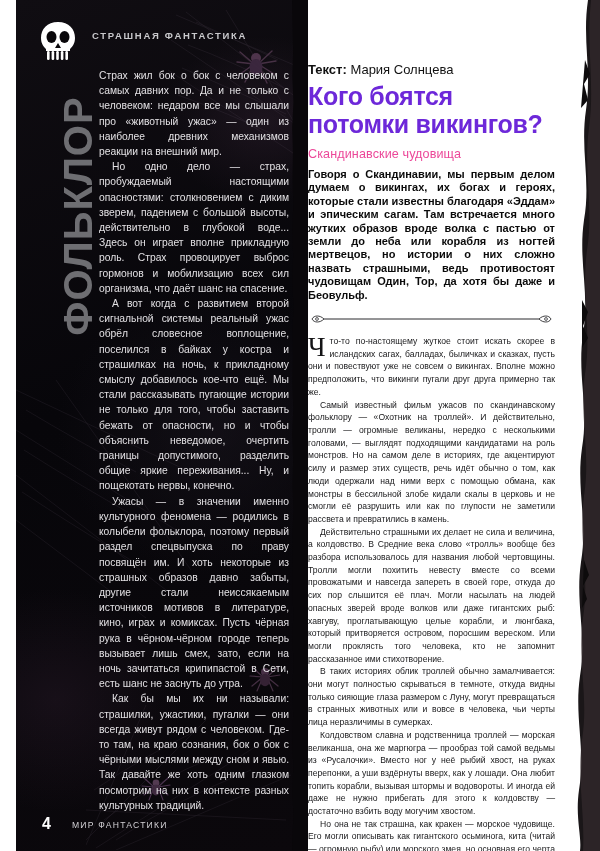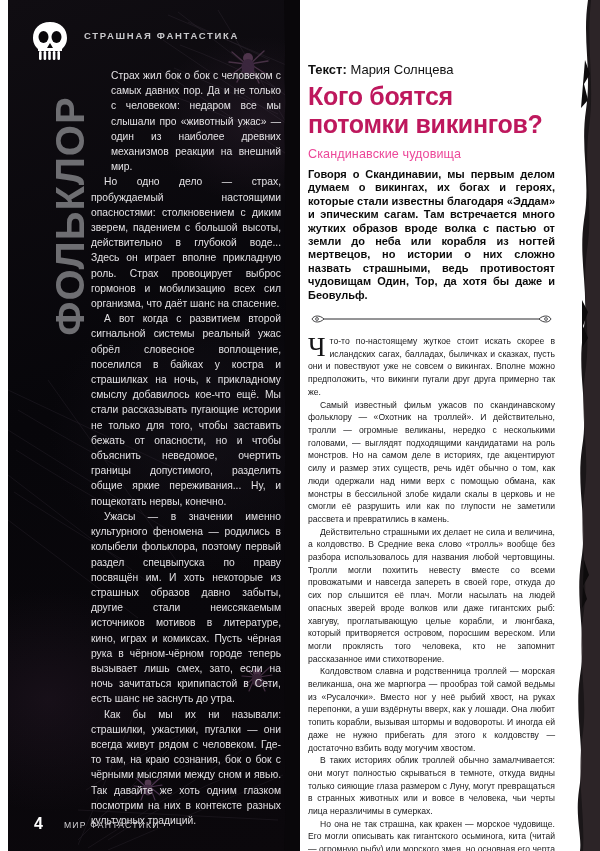--- a/index.html
+++ b/index.html
@@ -6,21 +6,21 @@
   body{
     width:600px;height:851px;overflow:hidden;
     background:#ffffff;
     font-family:"Liberation Sans", sans-serif;
     position:relative;
   }
   #page{position:relative;width:600px;height:851px;overflow:hidden;background:#fff;}
 
   
   .dark-panel{
-    position:absolute;left:8px;top:0;width:292px;height:851px;
+    position:absolute;left:16px;top:0;width:292px;height:851px;
     background:#09070a;
     background-image:
       radial-gradient(ellipse 150px 120px at 250px 120px, rgba(60,40,60,.35), rgba(0,0,0,0) 70%),
       radial-gradient(ellipse 180px 160px at 40px 700px, rgba(55,35,55,.30), rgba(0,0,0,0) 70%),
       radial-gradient(ellipse 220px 200px at 200px 430px, rgba(30,25,35,.45), rgba(0,0,0,0) 72%),
       linear-gradient(160deg,#100d12 0%,#07060a 45%,#0b080c 100%);
     overflow:hidden;
   }
   
   .torn-edge{
@@ -55,38 +55,38 @@
 
   .left-col{position:absolute;left:83px;top:68px;width:190px;}
   .left-title{
     font-size:14.5px;font-weight:700;color:#ffffff;line-height:1.25;
     margin:0 0 12px 0;
   }
   .left-body p{
     margin:0;font-size:10.3px;line-height:15.2px;color:#e3e1e4;
     text-align:justify;text-indent:13px;
   }
-  .left-body p.first{text-indent:0;margin-left:20px;}
+  .left-body p.first{text-indent:0;}
 
   .footer-num{
     position:absolute;left:26px;top:815px;font-size:16px;font-weight:700;color:#fff;
   }
   .footer-title{
     position:absolute;left:56px;top:820px;font-size:8.6px;letter-spacing:1.2px;
     color:#d2d0d4;font-weight:400;text-transform:uppercase;
   }
 
   
   .right-col{
     position:absolute;left:308px;top:62px;width:247px;
   }
   .byline{font-size:13px;color:#111;margin-bottom:5px;}
   .byline b{font-weight:700;}
   .headline{
-    font-size:25px;font-weight:700;color:#be185d;line-height:1.12;
+    font-size:25px;font-weight:700;color:#6d28d9;line-height:1.12;
     margin:0 0 9px 0;letter-spacing:-.3px;
   }
   .subhead{
     font-size:12.6px;font-weight:400;color:#ec4899;margin:0 0 7px 0;
     letter-spacing:.1px;
   }
   .lede{
     font-size:11px;font-weight:700;line-height:13.4px;color:#0b0b0b;
     text-align:justify;margin:0;
   }
@@ -227,22 +227,22 @@
         <path d="M231 6 C235 2 241 2 243 6 C241 10 235 10 231 6 Z" fill="none" stroke="#2b2b2e" stroke-width=".9"></path>
         <circle cx="9" cy="6" r="1.4" fill="none" stroke="#2b2b2e" stroke-width=".8"></circle>
         <circle cx="238" cy="6" r="1.4" fill="none" stroke="#2b2b2e" stroke-width=".8"></circle>
       </svg>
     </div>
 
     <div class="body-text">
       <p class="nodent dropcap-para"><span class="dropcap">Ч</span><span>то-то по-настоящему жуткое стоит искать скорее в исландских сагах, балладах, быличках и сказках, пусть они и повествуют уже не совсем о викингах. Вполне можно предположить, что викинги пугали друг друга примерно так же.</span></p>
       <p>Самый известный фильм ужасов по скандинавскому фольклору — «Охотник на троллей». И действительно, тролли — огромные великаны, нередко с несколькими головами, — выглядят подходящими кандидатами на роль монстров. Но на самом деле в историях, где акцентируют силу и размер этих существ, речь идёт обычно о том, как люди одержали над ними верх с помощью обмана, как монстры в бессильной злобе кидали скалы в церковь и не смогли её разрушить или как по глупости не заметили рассвета и превратились в камень.</p>
       <p>Действительно страшными их делает не сила и величина, а колдовство. В Средние века слово «тролль» вообще без разбора использовалось для названия любой чертовщины. Тролли могли похитить невесту вместе со всеми провожатыми и навсегда запереть в своей горе, откуда до сих пор слышится её плач. Могли насылать на людей опасных зверей вроде волков или даже гигантских рыб: хавгуву, проглатывающую целые корабли, и люнгбака, который притворяется островом, поросшим вереском. Или могли проклясть того человека, кто не запомнит рассказанное ими стихотворение.</p>
+      <p>В таких историях облик троллей обычно замалчивается: они могут полностью скрываться в темноте, откуда видны только сияющие глаза размером с Луну, могут превращаться в странных животных или и вовсе в человека, чьи черты лица неразличимы в сумерках.</p>
       <p>Колдовством славна и родственница троллей — морская великанша, она же маргюгра — прообраз той самой ведьмы из «Русалочки». Вместо ног у неё рыбий хвост, на руках перепонки, а уши вздёрнуты вверх, как у лошади. Она любит топить корабли, вызывая штормы и водовороты. И иногда ей даже не нужно прибегать для этого к колдовству — достаточно взбить воду могучим хвостом.</p>
-      <p>В таких историях облик троллей обычно замалчивается: они могут полностью скрываться в темноте, откуда видны только сияющие глаза размером с Луну, могут превращаться в странных животных или и вовсе в человека, чьи черты лица неразличимы в сумерках.</p>
       <p>Но она не так страшна, как кракен — морское чудовище. Его могли описывать как гигантского осьминога, кита (читай — огромную рыбу) или морского змея, но основная его черта — много хватательных приспособлений: щупалец, рогов, клешней или голов. Он настолько велик, что, поднявшись на поверхность, заслоняет горизонт и может схватить и утащить на дно целый корабль.</p>
     </div>
   </div>
 
   <div class="edge-illus">
     <svg width="42" height="851" viewBox="0 0 42 851" preserveAspectRatio="none">
       <path d="M30 0 C24 40 34 70 28 110 C22 150 33 180 26 220 C20 262 32 292 25 334
                C19 376 31 406 24 448 C18 490 30 520 23 562 C17 604 29 634 22 676
                C16 718 28 748 21 790 C17 818 24 836 22 851 L42 851 L42 0 Z" fill="#1a1618"></path>
       <path d="M33 0 C28 48 37 84 31 128 C25 172 36 206 29 250 C23 296 34 330 27 374

